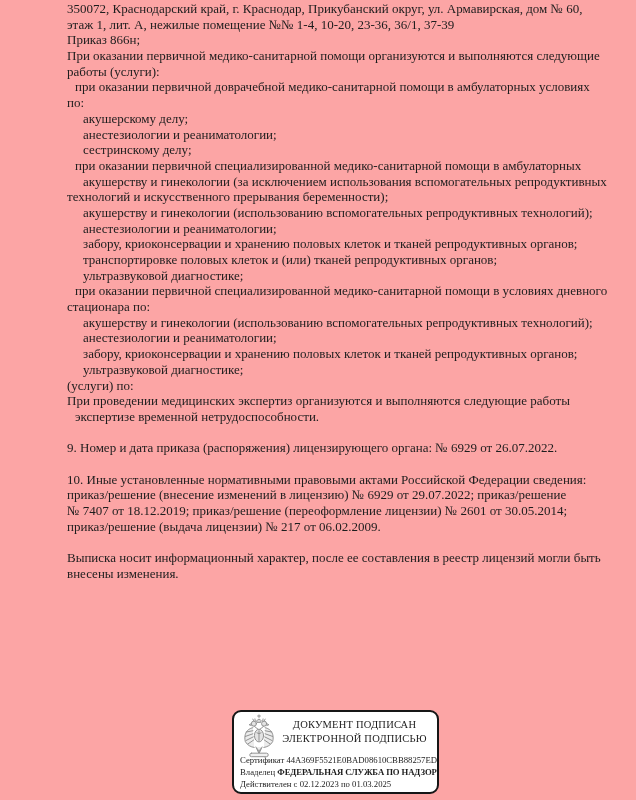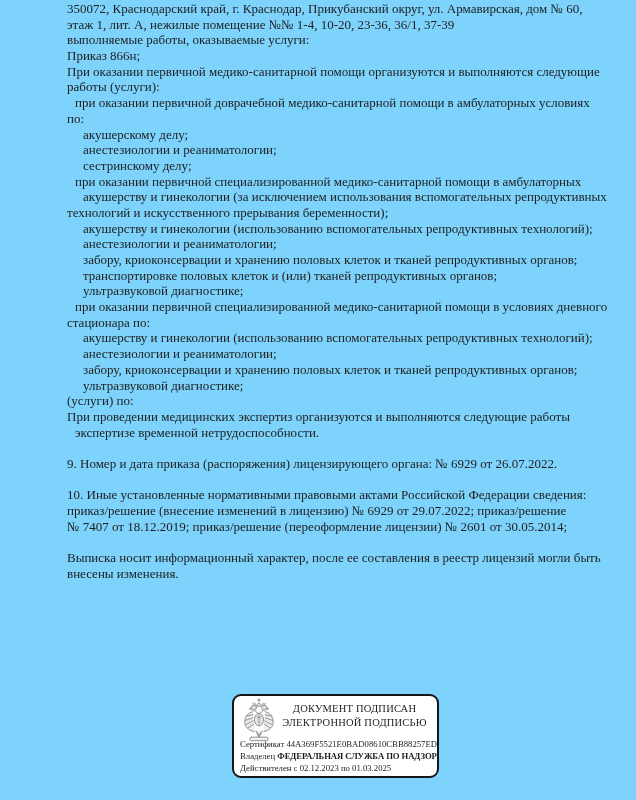--- a/index.html
+++ b/index.html
@@ -4,41 +4,41 @@
 <style>
   html,body{margin:0;padding:0;}
   body{
     width:636px;height:800px;
     background:#ffffff;
     overflow:hidden;
     position:relative;
     font-family:"Liberation Serif", serif;
   }
   .page{
-    position:absolute;inset:0;background:#7dd3fc;
+    position:absolute;inset:0;background:#fca5a5;
   }
   .doc-text{
     position:absolute;
     left:67px;top:1px;right:10px;
     font-size:13px;
     line-height:15.7px;
     color:#1d1d1d;
   }
   .line{
     height:15.7px;
     white-space:nowrap;
     overflow:visible;
   }
   .line.i1{padding-left:8px;}
   .line.i2{padding-left:16px;}
 
   
   .stamp{
     position:absolute;
-    left:232px;top:694px;
+    left:232px;top:710px;
     width:207px;height:84px;
     border:2px solid #161616;
     border-radius:9px;
     background:#ffffff;
     box-sizing:border-box;
     overflow:hidden;
   }
   .stamp-emblem{
     position:absolute;left:6px;top:2px;width:38px;height:44px;
   }
@@ -61,21 +61,20 @@
   .owner{font-weight:bold;letter-spacing:-0.1px;}
 </style>
 </head>
 <body>
 
 <div class="page">
 
   <div class="doc-text">
       <div class="line i0">350072, Краснодарский край, г. Краснодар, Прикубанский округ, ул. Армавирская, дом № 60,</div>
       <div class="line i0">этаж 1, лит. А, нежилые помещение №№ 1-4, 10-20, 23-36, 36/1, 37-39</div>
-      <div class="line i0">выполняемые работы, оказываемые услуги:</div>
       <div class="line i0">Приказ 866н;</div>
       <div class="line i0">При оказании первичной медико-санитарной помощи организуются и выполняются следующие</div>
       <div class="line i0">работы (услуги):</div>
       <div class="line i1">при оказании первичной доврачебной медико-санитарной помощи в амбулаторных условиях</div>
       <div class="line i0">по:</div>
       <div class="line i2">акушерскому делу;</div>
       <div class="line i2">анестезиологии и реаниматологии;</div>
       <div class="line i2">сестринскому делу;</div>
       <div class="line i1">при оказании первичной специализированной медико-санитарной помощи в амбулаторных</div>
       <div class="line i2">акушерству и гинекологии (за исключением использования вспомогательных репродуктивных</div>
@@ -93,20 +92,21 @@
       <div class="line i2">ультразвуковой диагностике;</div>
       <div class="line i0">(услуги) по:</div>
       <div class="line i0">При проведении медицинских экспертиз организуются и выполняются следующие работы</div>
       <div class="line i1">экспертизе временной нетрудоспособности.</div>
       <div class="line i0"></div>
       <div class="line i0">9. Номер и дата приказа (распоряжения) лицензирующего органа: № 6929 от 26.07.2022.</div>
       <div class="line i0"></div>
       <div class="line i0">10. Иные установленные нормативными правовыми актами Российской Федерации сведения:</div>
       <div class="line i0">приказ/решение (внесение изменений в лицензию) № 6929 от 29.07.2022; приказ/решение</div>
       <div class="line i0">№ 7407 от 18.12.2019; приказ/решение (переоформление лицензии) № 2601 от 30.05.2014;</div>
+      <div class="line i0">приказ/решение (выдача лицензии) № 217 от 06.02.2009.</div>
       <div class="line i0"></div>
       <div class="line i0">Выписка носит информационный характер, после ее составления в реестр лицензий могли быть</div>
       <div class="line i0">внесены изменения.</div>
     </div>
 
   <div class="stamp">
 
     <svg class="stamp-emblem" viewBox="0 0 40 50" xmlns="http://www.w3.org/2000/svg">
       <g stroke="#8f8f8f" fill="none" stroke-width="1.1" stroke-linecap="round">
 

